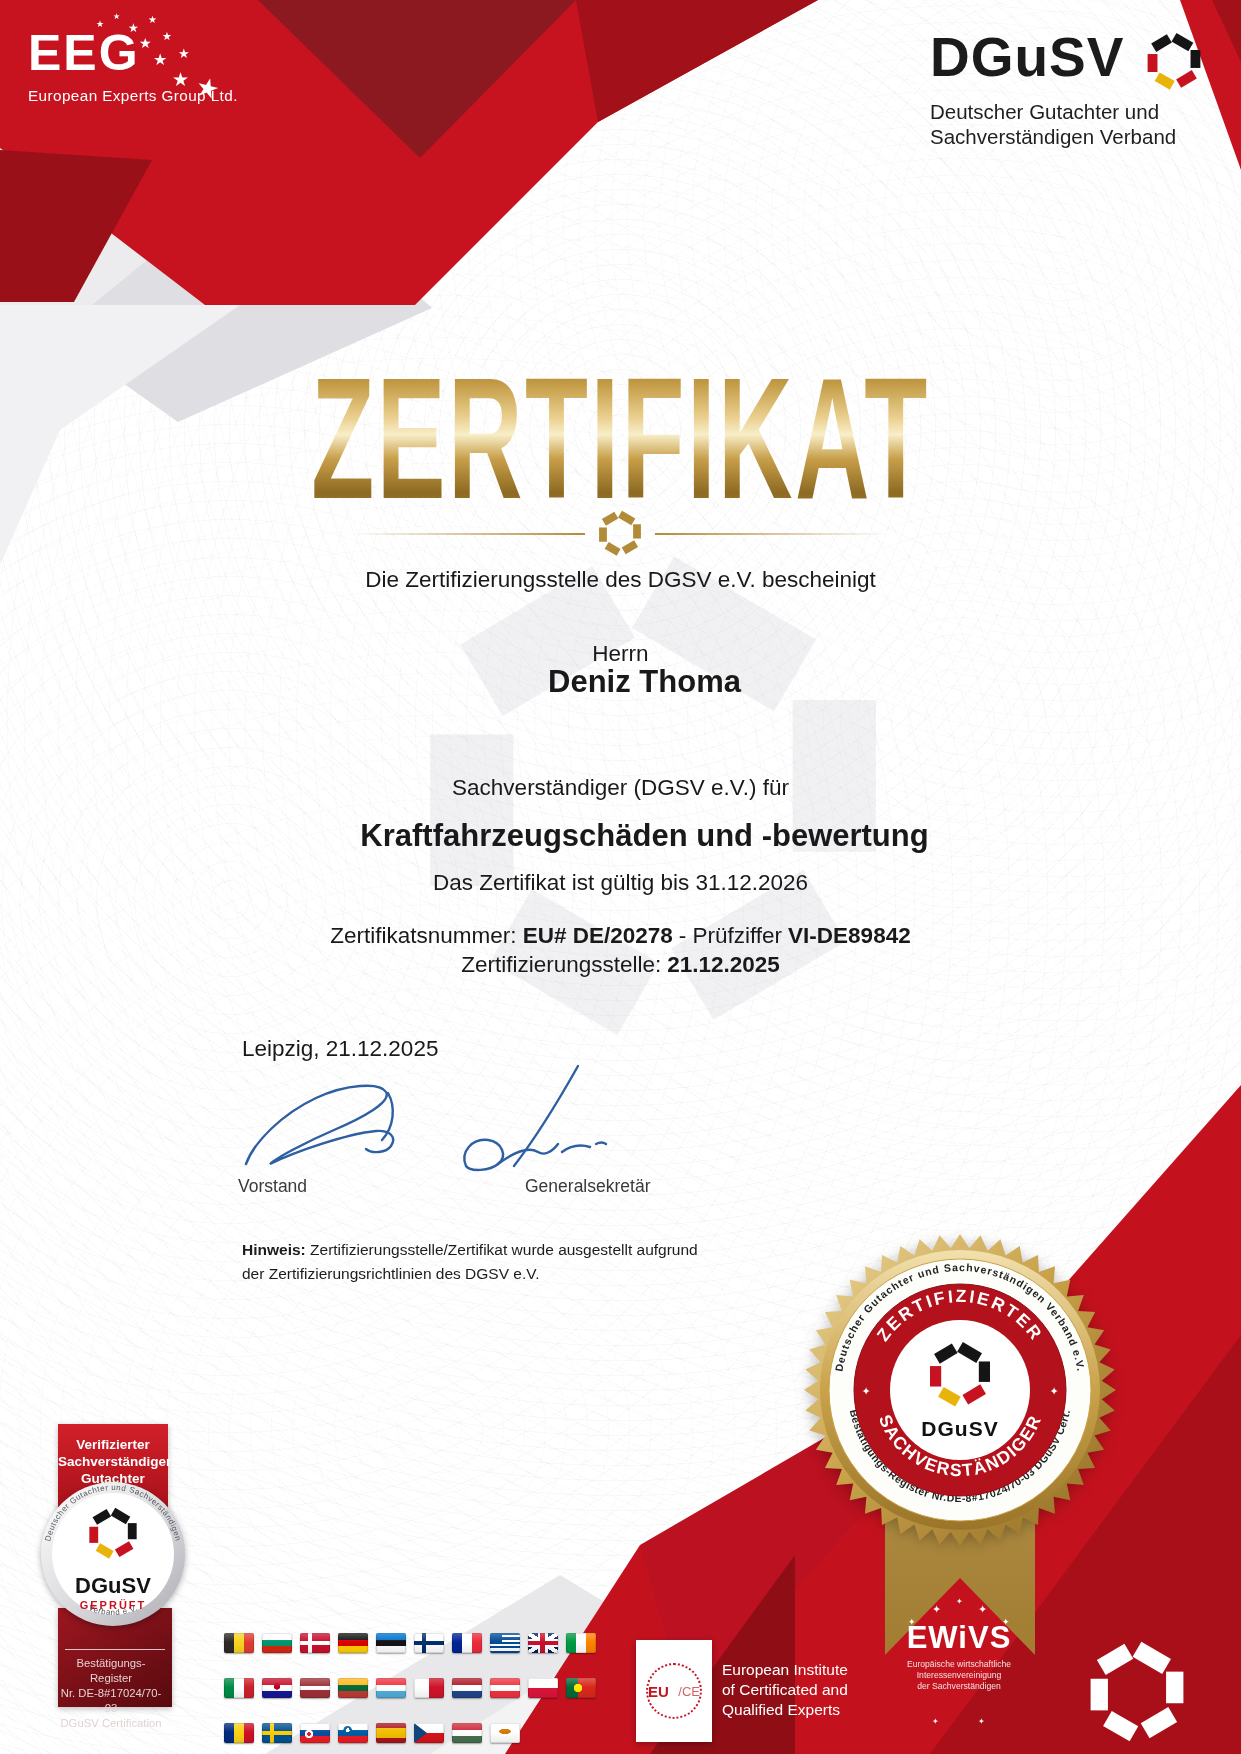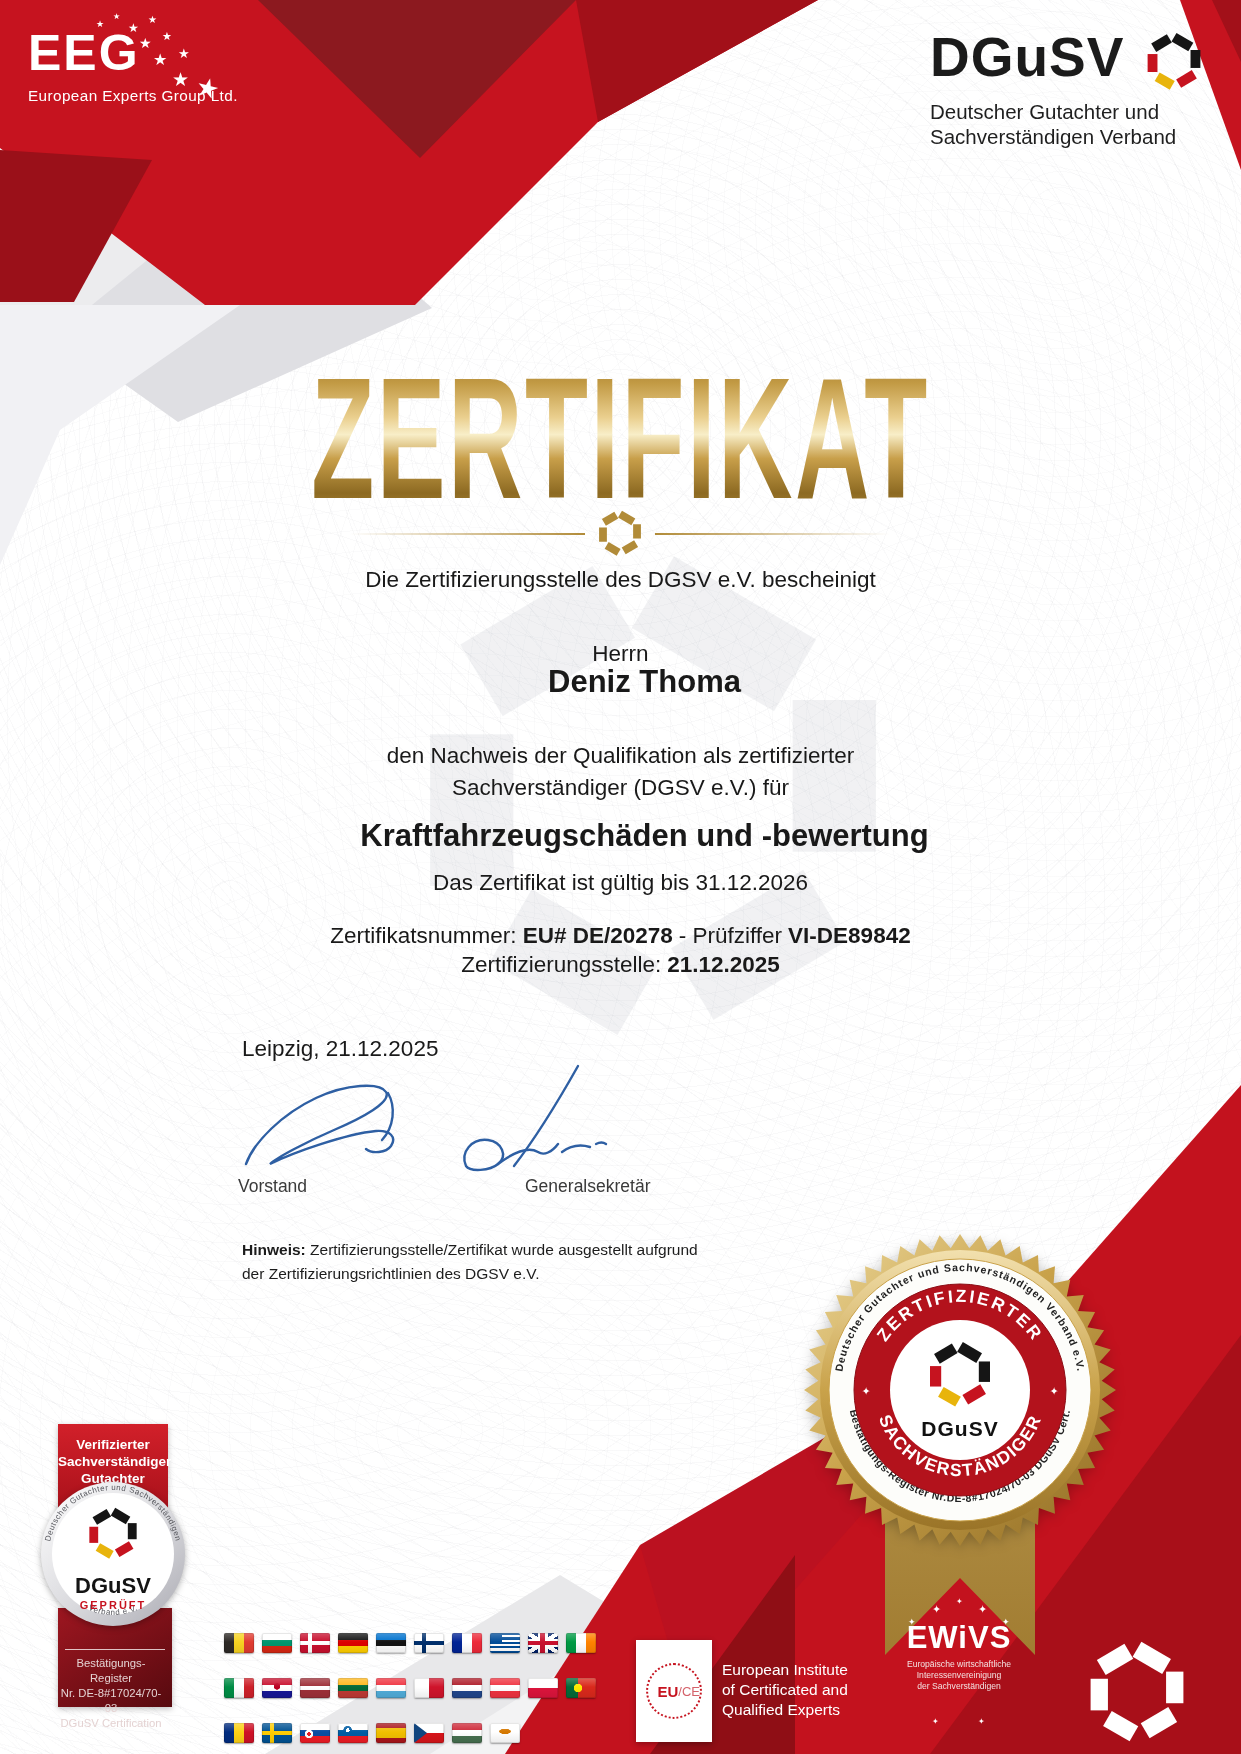--- a/index.html
+++ b/index.html
@@ -82,21 +82,21 @@
   .se{background:linear-gradient(90deg,transparent 0 8px,#fecc02 8px 12px,transparent 12px),linear-gradient(180deg,transparent 0 8px,#fecc02 8px 12px,transparent 12px),#005293;}
   .sk{background:radial-gradient(circle at 30% 55%,#ee1c25 0 2px,#fff 2px 4px,transparent 4.5px),linear-gradient(180deg,#fff 33%,#0b4ea2 33% 67%,#ee1c25 67%);}
   .si{background:radial-gradient(circle at 32% 36%,#fff 0 2px,#005da4 2px 4px,transparent 4.5px),linear-gradient(180deg,#fff 33%,#005da4 33% 67%,#ed1c24 67%);}
   .es{background:linear-gradient(180deg,#aa151b 25%,#f1bf00 25% 75%,#aa151b 75%);}
   .cz{background:linear-gradient(180deg,#fff 50%,#d7141a 50%);}
   .cz::before{content:'';position:absolute;left:0;top:0;border-left:13px solid #11457e;border-top:10px solid transparent;border-bottom:10px solid transparent;z-index:1;}
   .hu{background:linear-gradient(180deg,#ce2939 33%,#fff 33% 67%,#477050 67%);}
   .cy{background:radial-gradient(ellipse 9px 4px at 50% 42%,#d57800 0 60%,transparent 70%),#fff;}
   .euce-box{position:absolute;left:636px;top:1640px;width:76px;height:102px;background:#fff;box-shadow:0 2px 6px rgba(0,0,0,.3);
      display:flex;align-items:center;justify-content:center;}
-  .euce-circle{width:52px;height:52px;border:2.5px dotted #c6131f;border-radius:50%;display:flex;align-items:center;justify-content:flex-end;}
+  .euce-circle{width:52px;height:52px;border:2.5px dotted #c6131f;border-radius:50%;display:flex;align-items:center;justify-content:space-between;}
   .euce-eu{font-size:15px;font-weight:bold;color:#c6131f;}
   .euce-ce{font-size:13px;color:#d4626a;}
   .inst{position:absolute;left:722px;top:1660px;color:#fff;font-size:15.5px;line-height:20px;}
   .ewivs{position:absolute;left:886px;top:1594px;width:146px;text-align:center;color:#fff;}
   .ewivs-name{font-size:31px;font-weight:bold;letter-spacing:1px;line-height:1;}
   .ewivs-sub{font-size:8.6px;line-height:11px;color:#f3e2e2;margin-top:6px;}
   .spark{position:absolute;color:#fff;line-height:1;}
   .wknot{position:absolute;left:1086px;top:1640px;width:102px;height:102px;color:#fff;}
   .watermark{position:absolute;left:408px;top:548px;width:490px;height:490px;color:#aeb3bd;opacity:.17;}
 </style>
@@ -236,21 +236,20 @@
   <h1 class="title" style="margin:0">ZERTIFIKAT</h1>
   <div class="orn-line" style="left:350px;width:235px;background:linear-gradient(90deg,rgba(177,139,56,0),#b18b38);"></div>
   <div class="orn-line" style="left:655px;width:235px;background:linear-gradient(90deg,#b18b38,rgba(177,139,56,0));"></div>
   <svg class="orn-knot" viewBox="0 0 100 100">
       <use href="#knot-mono"></use>
     </svg>
 
   <div class="cline" style="top:566px">Die Zertifizierungsstelle des DGSV e.V. bescheinigt</div>
   <div class="cline" style="top:640px">Herrn</div>
   <div class="cline cbold" style="top:668px">Deniz Thoma</div>
-  <div class="cline" style="top:742px">den Nachweis der Qualifikation als zertifizierter</div>
   <div class="cline" style="top:774px">Sachverständiger (DGSV e.V.) für</div>
   <div class="cline cbold" style="top:822px">Kraftfahrzeugschäden und -bewertung</div>
   <div class="cline" style="top:869px">Das Zertifikat ist gültig bis 31.12.2026</div>
   <div class="cline" style="top:922px">
     <span>Zertifikatsnummer:</span><span class="mini-gap"></span><b>EU# DE/20278</b><span class="mini-gap"></span><span>- Prüfziffer</span><span class="mini-gap"></span><b>VI-DE89842</b>
   </div>
   <div class="cline" style="top:951px">
     <span>Zertifizierungsstelle:</span><span class="mini-gap"></span><b>21.12.2025</b>
   </div>
   <div class="leftline" style="top:1036px">Leipzig, 21.12.2025</div>

